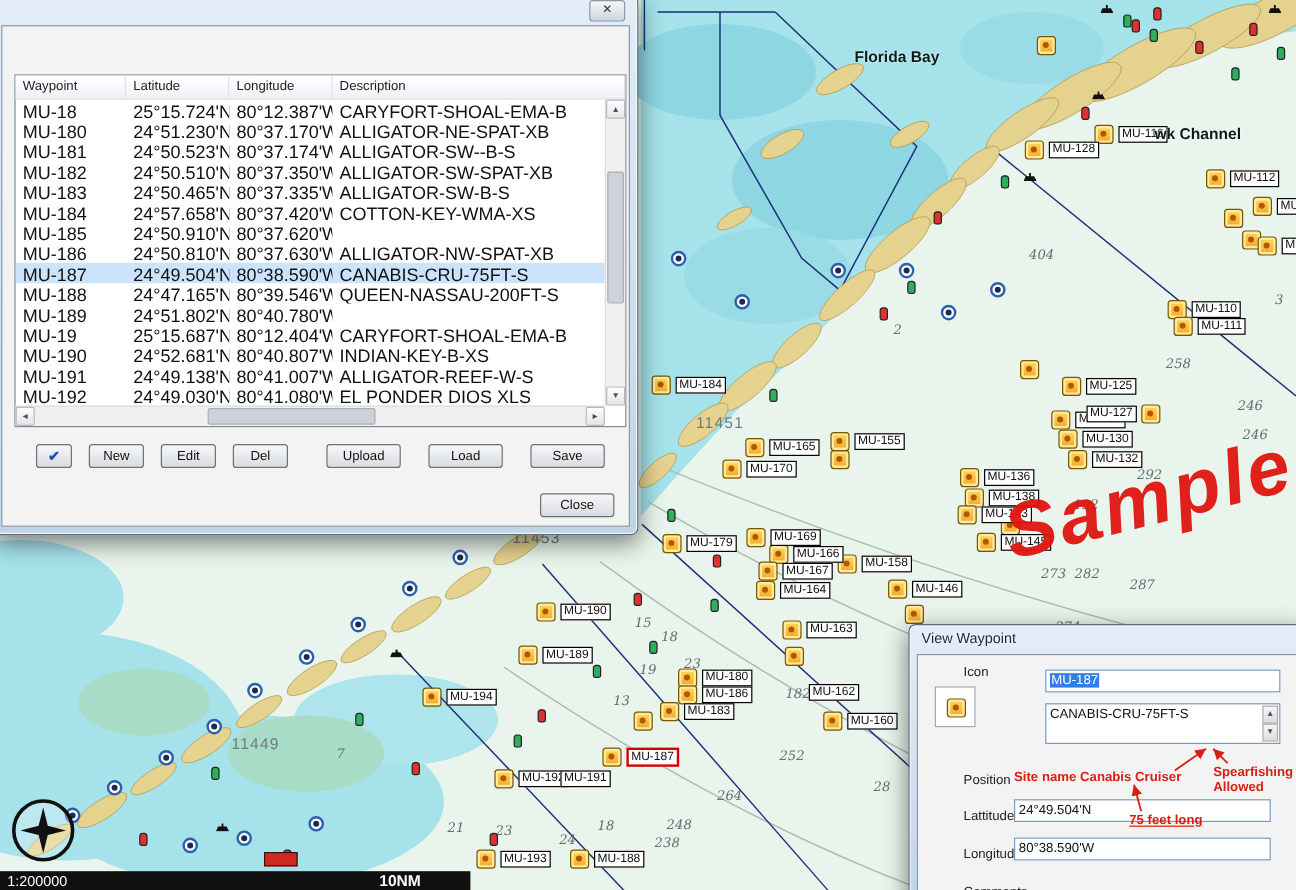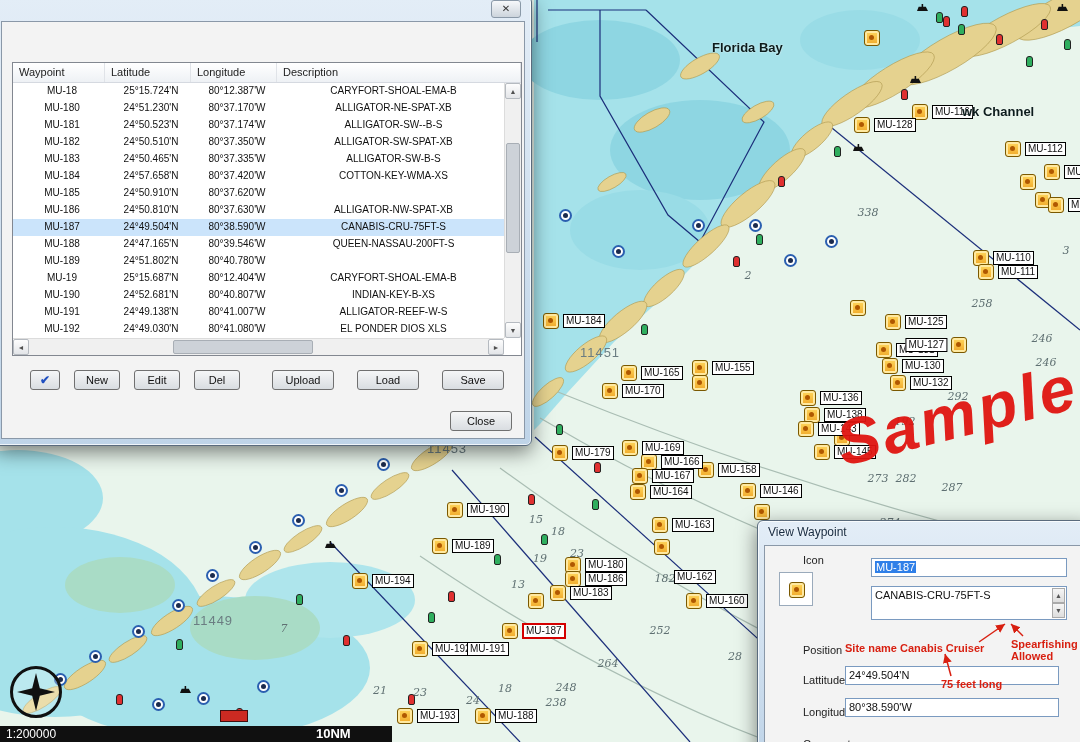--- a/index.html
+++ b/index.html
@@ -45,21 +45,21 @@
   .closebtn{position:absolute;right:10px;top:3px;width:30px;height:18px;border:1px solid #8a99a8;border-radius:3px;
       background:linear-gradient(180deg,#f6f8fa,#ccd4dc);font-size:10px;line-height:16px;text-align:center;color:#333;padding:0;}
 
   
   #wdlg{left:-6px;top:-4px;width:538px;height:450px;z-index:10;}
   #wlist{position:absolute;left:10px;top:40px;width:510px;height:294px;background:#fff;border:1px solid #828790;}
   .lhdr{display:flex;height:20px;background:linear-gradient(180deg,#ffffff,#eef1f5);border-bottom:1px solid #d5d9e0;font-size:11px;color:#222;}
   .hc{padding:3px 0 0 6px;border-right:1px solid #e0e3e8;overflow:hidden;white-space:nowrap;}
   .hc0{width:92px;} .hc1{width:86px;} .hc2{width:86px;} .hc3{flex:1;}
   #wp-rows{position:absolute;left:0;top:20px;right:17px;bottom:17px;overflow:hidden;}
-  .lrow{display:flex;height:17px;font-size:10px;white-space:nowrap;text-align:center;}
+  .lrow{display:flex;height:17px;font-size:15px;white-space:nowrap;}
   .lrow.sel{background:#cbe4fb;}
   .lc{padding:2px 0 0 6px;overflow:hidden;}
   .lc0{width:92px;} .lc1{width:86px;} .lc2{width:86px;} .lc3{flex:1;}
   .vsb{position:absolute;right:0;top:20px;bottom:17px;width:17px;background:#f0f0f0;border-left:1px solid #dcdcdc;}
   .hsb{position:absolute;left:0;bottom:0;right:17px;height:17px;background:#f0f0f0;border-top:1px solid #dcdcdc;}
   .sbtn{position:absolute;width:16px;height:16px;font-size:7px;line-height:15px;text-align:center;color:#505050;
       background:linear-gradient(180deg,#fdfdfd,#e3e5e8);border:1px solid #b5bac0;border-radius:2px;padding:0;}
   .thumbv{position:absolute;left:1px;width:14px;background:#cdd2d8;border:1px solid #a8aeb5;border-radius:2px;}
   .thumbh{position:absolute;top:1px;height:14px;background:#cdd2d8;border:1px solid #a8aeb5;border-radius:2px;}
   .wbtn{position:absolute;height:20px;font-size:11px;font-family:"Liberation Sans",sans-serif;color:#111;
@@ -174,21 +174,21 @@
       <div class="snd" style="left: 536px; top: 519px;">15</div>
       <div class="snd" style="left: 558px; top: 531px;">18</div>
       <div class="snd" style="left: 540px; top: 558px;">19</div>
       <div class="snd" style="left: 577px; top: 553px;">23</div>
       <div class="snd" style="left: 518px; top: 584px;">13</div>
       <div class="snd" style="left: 380px; top: 690px;">21</div>
       <div class="snd" style="left: 420px; top: 692px;">23</div>
       <div class="snd" style="left: 473px; top: 700px;">24</div>
       <div class="snd" style="left: 505px; top: 688px;">18</div>
       <div class="snd" style="left: 284px; top: 628px;">7</div>
-      <div class="snd" style="left: 868px; top: 212px;">338</div>
+      <div class="snd" style="left: 868px; top: 212px;">404</div>
       <div class="snd" style="left: 748px; top: 275px;">2</div>
       <div class="snd" style="left: 1066px; top: 250px;">3</div>
       <div class="snd chn" style="left: 600px; top: 352px;">11451</div>
       <div class="snd chn" style="left: 213px; top: 620px;">11449</div>
       <div class="snd chn" style="left: 447px; top: 448px;">11453</div>
       <div class="dv" style="left: 567px; top: 217px;"></div>
       <div class="dv" style="left: 620px; top: 253px;"></div>
       <div class="dv" style="left: 700px; top: 227px;"></div>
       <div class="dv" style="left: 757px; top: 227px;"></div>
       <div class="dv" style="left: 792px; top: 262px;"></div>
@@ -492,21 +492,21 @@
         <span>CANABIS-CRU-75FT-S</span>
         <button class="spin" style="right:1px;top:1px;">▲</button>
         <button class="spin" style="right:1px;bottom:1px;">▼</button>
       </div>
       <div class="lbl" style="left:10px;top:98px;">Position</div>
       <div class="redtxt" style="left:80px;top:96px;">Site name Canabis Cruiser</div>
       <div class="redtxt" style="left:246px;top:92px;">
         <div>Spearfishing</div>
         <div>Allowed</div>
       </div>
-      <div class="redtxt" style="left:176px;top:132px;">75 feet long</div>
+      <div class="redtxt" style="left:176px;top:132px;text-decoration:underline;">75 feet long</div>
       <div class="lbl" style="left:10px;top:128px;">Lattitude:</div>
       <div class="tbox" style="left:80px;top:120px;width:214px;height:19px;"><span>24°49.504'N</span></div>
       <div class="lbl" style="left:10px;top:160px;">Longitude:</div>
       <div class="tbox" style="left:80px;top:152px;width:214px;height:19px;"><span>80°38.590'W</span></div>
       <div class="lbl" style="left:10px;top:192px;">Comments</div>
     </div>
   </div>
 
 </div>
 

